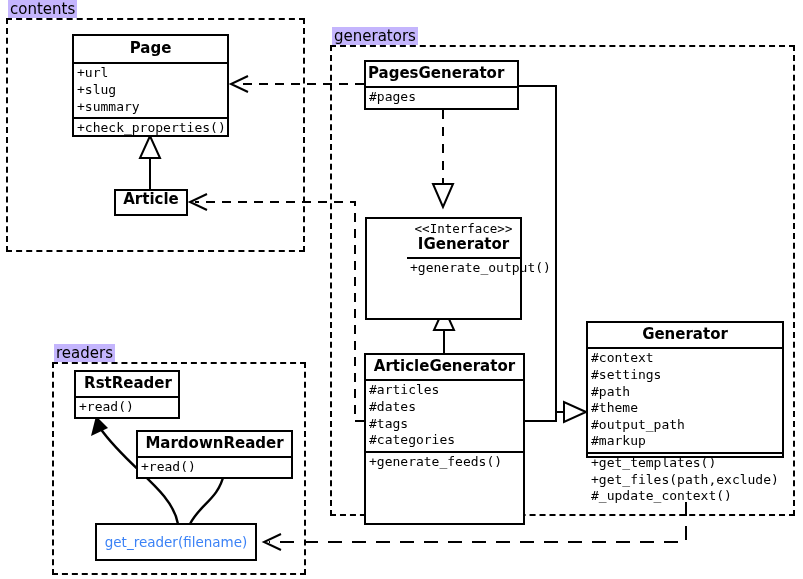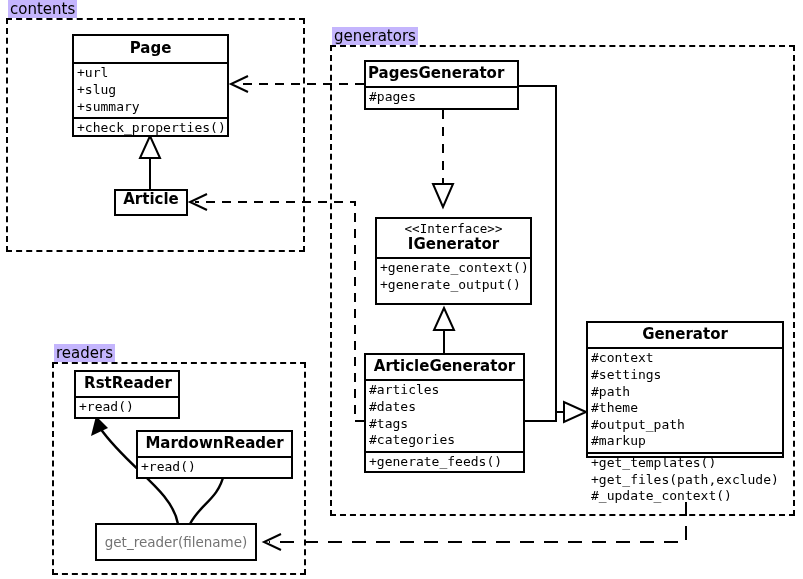--- a/index.html
+++ b/index.html
@@ -88,21 +88,21 @@
     border: 2px solid #000;
     background: #fff;
     z-index: 5;
     display: flex;
     align-items: center;
     justify-content: center;
   }
   .plainbox span {
     font-size: 13.5px;
     font-family: "DejaVu Sans", sans-serif;
-    color: #737373;
+    color: #3b82f6;
   }
 </style>
 </head>
 <body>
 
 <div id="canvas">
 
   <div class="pkg pkg-dashdot" style="left:6px; top:18px; width:299px; height:234px;"></div>
   <div class="pkg-label" style="left:8px; top:0px;">contents</div>
 
@@ -183,31 +183,30 @@
   </div>
 
   <div class="uml" style="left:364px; top:60px; width:155px; height:50px;">
     <div class="title" style="padding:3px 13px 4px 2px;">PagesGenerator</div>
     <div class="sep"></div>
     <div class="compartment">
       <div class="member">#pages</div>
     </div>
   </div>
 
-  <div class="uml" style="left:375px; top:217px; width:157px; height:88px;">
+  <div class="uml" style="left:365px; top:217px; width:157px; height:103px;padding-left:40px;">
     <div class="stereo">&lt;&lt;Interface&gt;&gt;</div>
     <div class="title" style="padding:0 2px 4px 2px;">IGenerator</div>
     <div class="sep"></div>
     <div class="compartment">
-      <div class="member">+generate_context()</div>
       <div class="member">+generate_output()</div>
     </div>
   </div>
 
-  <div class="uml" style="left:364px; top:353px; width:161px; height:120px;">
+  <div class="uml" style="left:364px; top:353px; width:161px; height:172px;">
     <div class="title" style="padding:3px 2px 4px 2px;">ArticleGenerator</div>
     <div class="sep"></div>
     <div class="compartment">
       <div class="member">#articles</div>
       <div class="member">#dates</div>
       <div class="member">#tags</div>
       <div class="member">#categories</div>
     </div>
     <div class="sep"></div>
     <div class="compartment">

